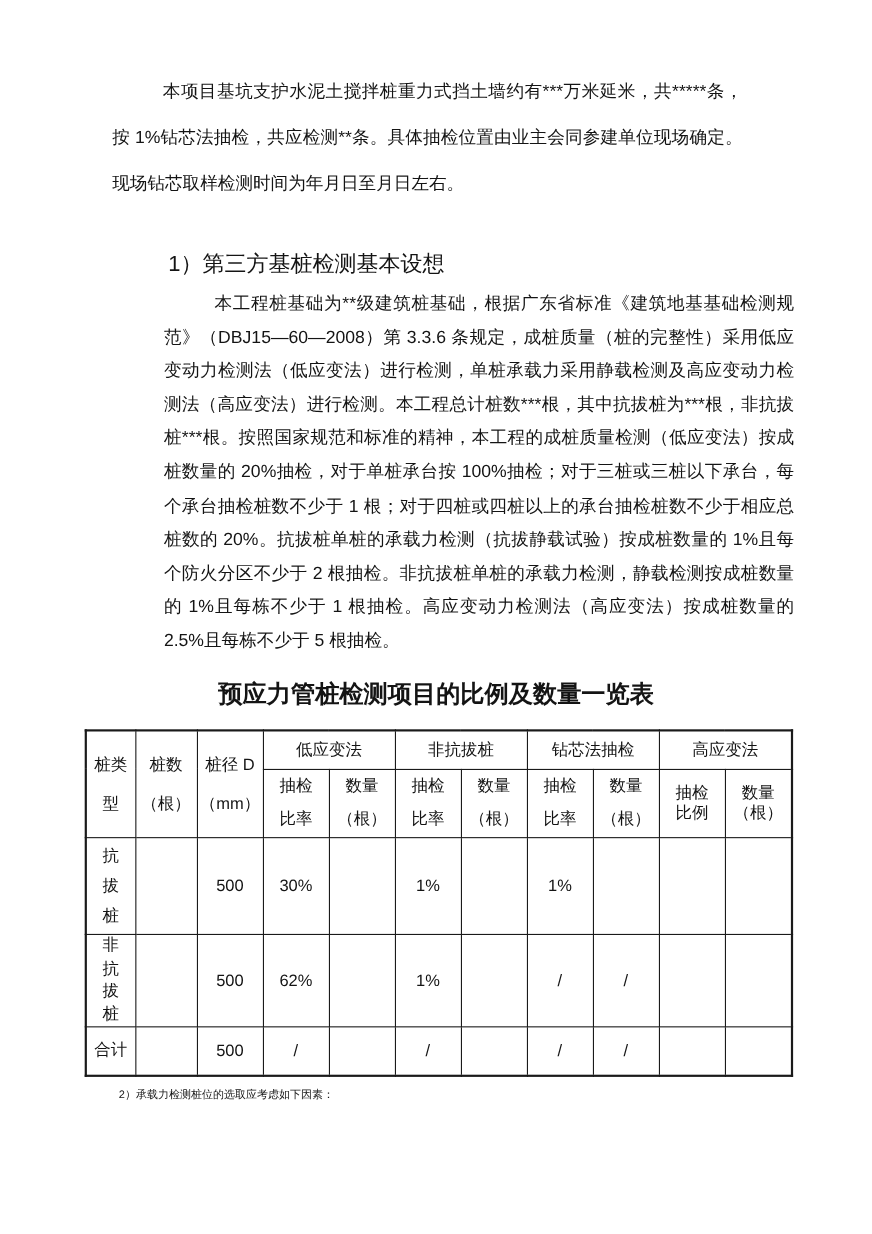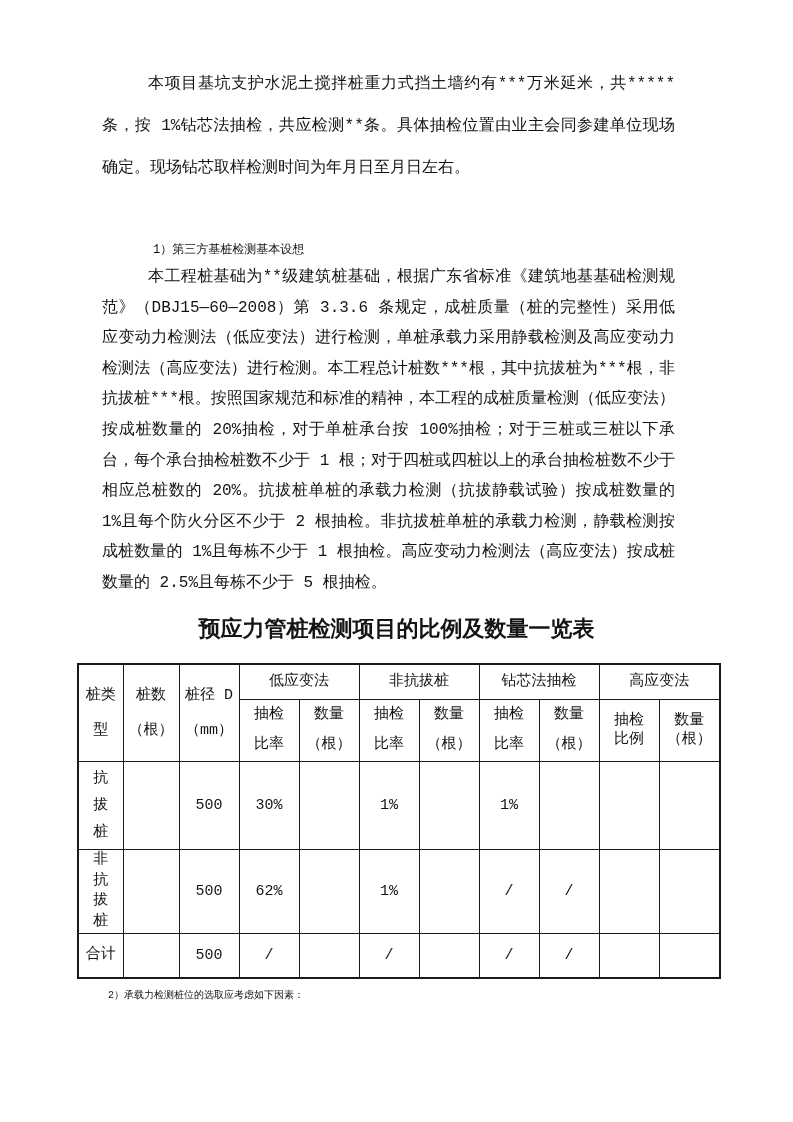--- a/index.html
+++ b/index.html
@@ -2,45 +2,45 @@
 <html><head>
 <meta charset="utf-8">
 <style>
   html, body { margin: 0; padding: 0; background: #ffffff; }
   .page {
     position: relative;
     width: 793px;
     height: 1122px;
     background: #ffffff;
     color: #141414;
-    font-family: Liberation Mono, monospace;
+    font-family: Liberation Sans, sans-serif;
     overflow: hidden;
     border-radius: 31px;
   }
   .abs { position: absolute; }
   .body-text {
     left: 102px;
     width: 573px;
     font-size: 16px;
     text-align: justify;
     text-justify: inter-ideograph;
   }
   .p1 { top: 63px; line-height: 42px; text-indent: 46px; }
-  .p2 { top: 262px; line-height: 30.6px; text-indent: 46px; }
+  .p2 { top: 262px; line-height: 30.6px; text-indent: 46px; margin-left: 47px; }
   .h2 {
     left: 102px;
     top: 200px;
     font-size: 17px;
     font-weight: bold;
     line-height: 24px;
   }
   .sub1 {
     left: 153px;
-    top: 238px;
-    font-size: 12px;
+    top: 228px;
+    font-size: 20px;
     line-height: 24px;
   }
   .tbl-title {
     left: 0;
     top: 618px;
     width: 793px;
     text-align: center;
     font-size: 22px;
     font-weight: bold;
     line-height: 26px;

